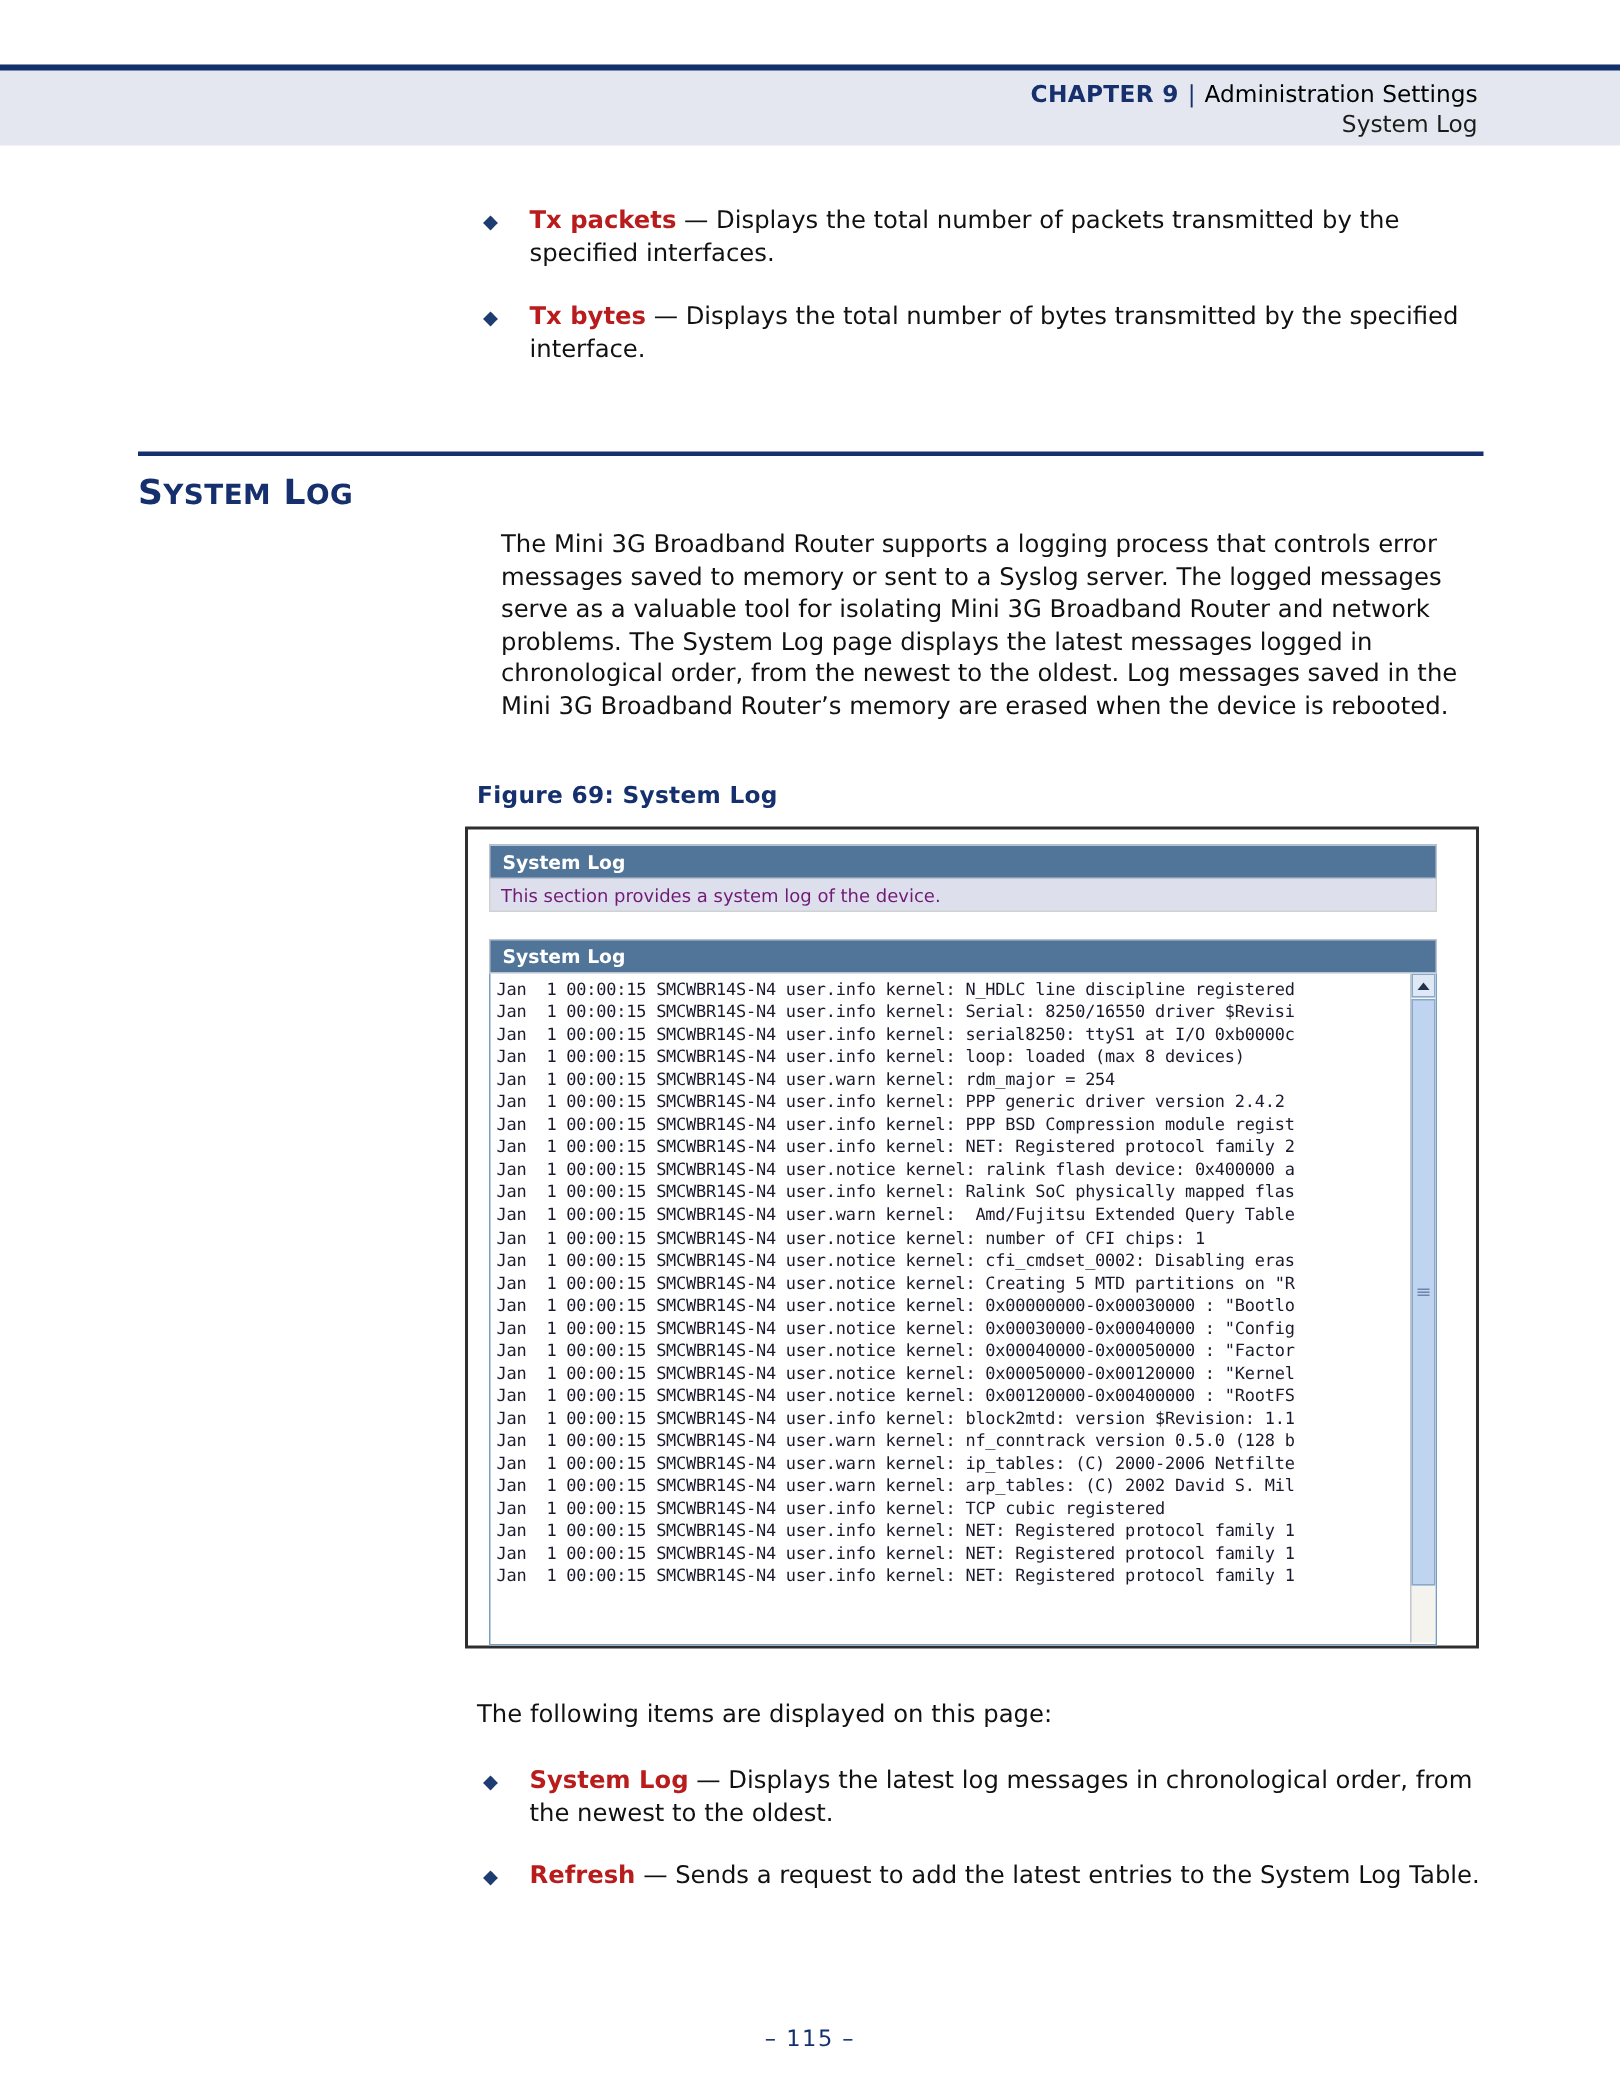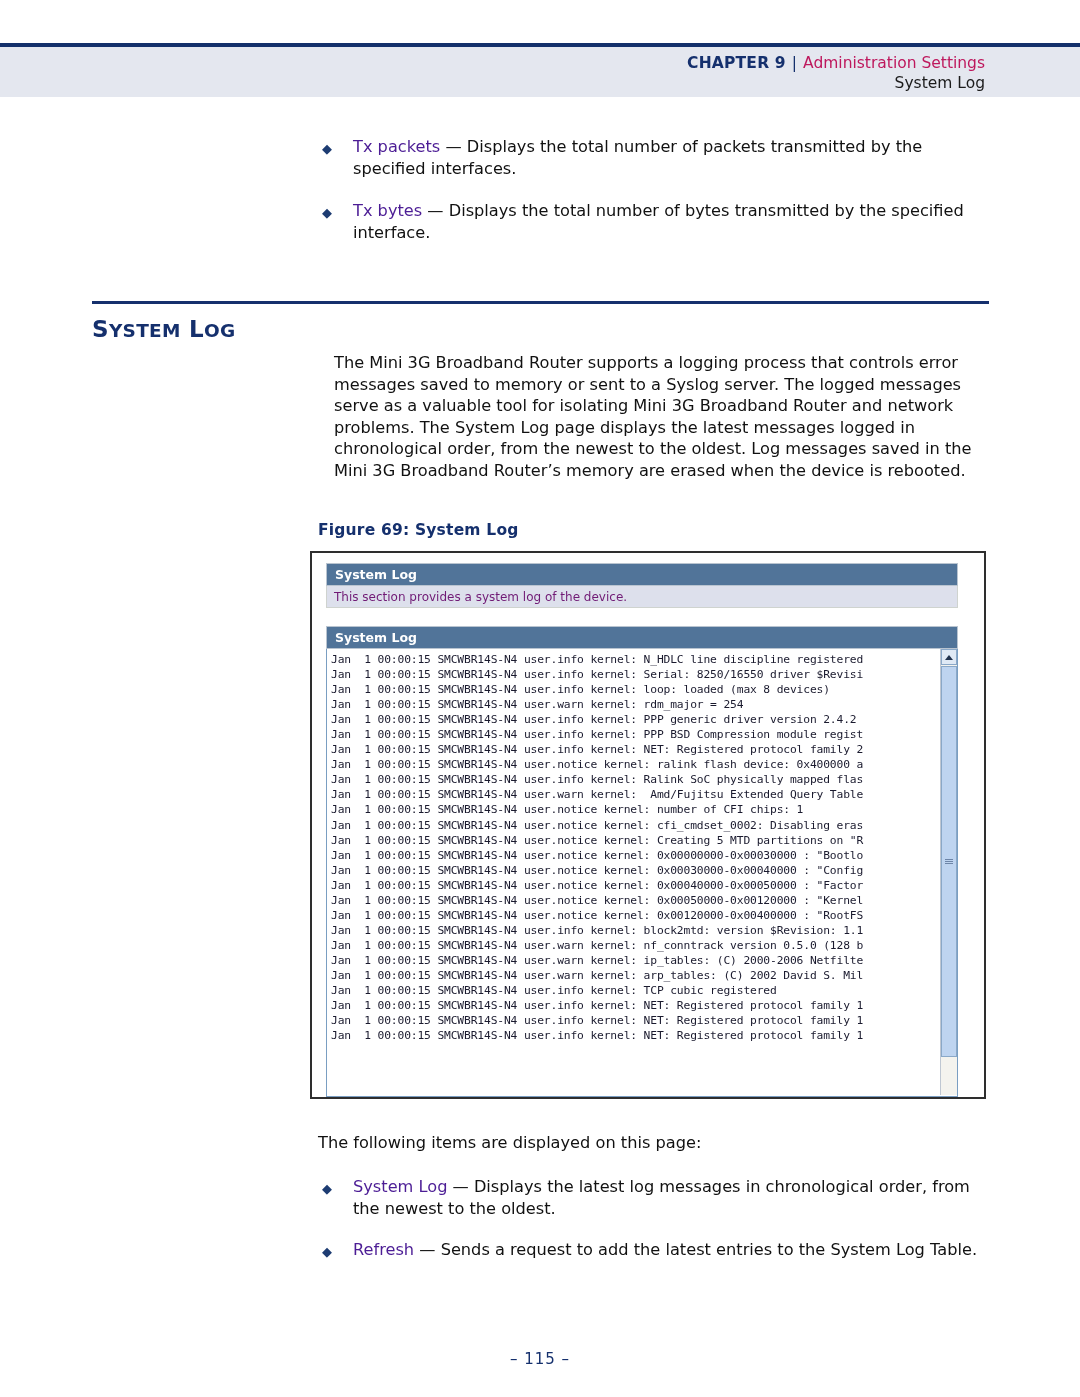--- a/index.html
+++ b/index.html
@@ -35,21 +35,21 @@
   #header-line1 .chapter-label {
     font-weight: bold;
     letter-spacing: .2px;
   }
   #header-line1 .sep {
     color: #15306d;
     padding: 0 6px;
     font-weight: normal;
   }
   #header-line1 .chapter-title {
-    color: #be185d;
+    color: #000000;
   }
   #header-line2 {
     position: absolute;
     right: 95px; top: 27px;
     font-size: 15.5px;
     color: #1b1b1b;
     white-space: nowrap;
   }
 
   
@@ -65,21 +65,21 @@
     line-height: 21.5px;
     color: #111111;
   }
   .bullet-mark {
     position: absolute;
     left: 4px;
     top: 2px;
     color: #1d3c72;
     font-size: 13px;
   }
-  .bullet-row b { font-weight: normal; color: #4c1d95; }
+  .bullet-row b { font-weight: bold; color: #b91c1c; }
 
   
   #section-rule {
     position: absolute;
     left: 92px; top: 301px;
     width: 897px; height: 3px;
     background: #15306d;
   }
   #section-heading {
     position: absolute;
@@ -277,20 +277,21 @@
 <div id="figure-frame">
   <div class="fig-inner">
     <div class="panel-title">System Log</div>
     <div class="panel-desc">This section provides a system log of the device.</div>
     <div class="spacer-gap"></div>
     <div class="panel-title">System Log</div>
     <div id="log-box">
       <div id="log-lines">
           <div class="log-line">Jan  1 00:00:15 SMCWBR14S-N4 user.info kernel: N_HDLC line discipline registered</div>
           <div class="log-line">Jan  1 00:00:15 SMCWBR14S-N4 user.info kernel: Serial: 8250/16550 driver $Revisi</div>
+          <div class="log-line">Jan  1 00:00:15 SMCWBR14S-N4 user.info kernel: serial8250: ttyS1 at I/O 0xb0000c</div>
           <div class="log-line">Jan  1 00:00:15 SMCWBR14S-N4 user.info kernel: loop: loaded (max 8 devices)</div>
           <div class="log-line">Jan  1 00:00:15 SMCWBR14S-N4 user.warn kernel: rdm_major = 254</div>
           <div class="log-line">Jan  1 00:00:15 SMCWBR14S-N4 user.info kernel: PPP generic driver version 2.4.2</div>
           <div class="log-line">Jan  1 00:00:15 SMCWBR14S-N4 user.info kernel: PPP BSD Compression module regist</div>
           <div class="log-line">Jan  1 00:00:15 SMCWBR14S-N4 user.info kernel: NET: Registered protocol family 2</div>
           <div class="log-line">Jan  1 00:00:15 SMCWBR14S-N4 user.notice kernel: ralink flash device: 0x400000 a</div>
           <div class="log-line">Jan  1 00:00:15 SMCWBR14S-N4 user.info kernel: Ralink SoC physically mapped flas</div>
           <div class="log-line">Jan  1 00:00:15 SMCWBR14S-N4 user.warn kernel:  Amd/Fujitsu Extended Query Table</div>
           <div class="log-line">Jan  1 00:00:15 SMCWBR14S-N4 user.notice kernel: number of CFI chips: 1</div>
           <div class="log-line">Jan  1 00:00:15 SMCWBR14S-N4 user.notice kernel: cfi_cmdset_0002: Disabling eras</div>

